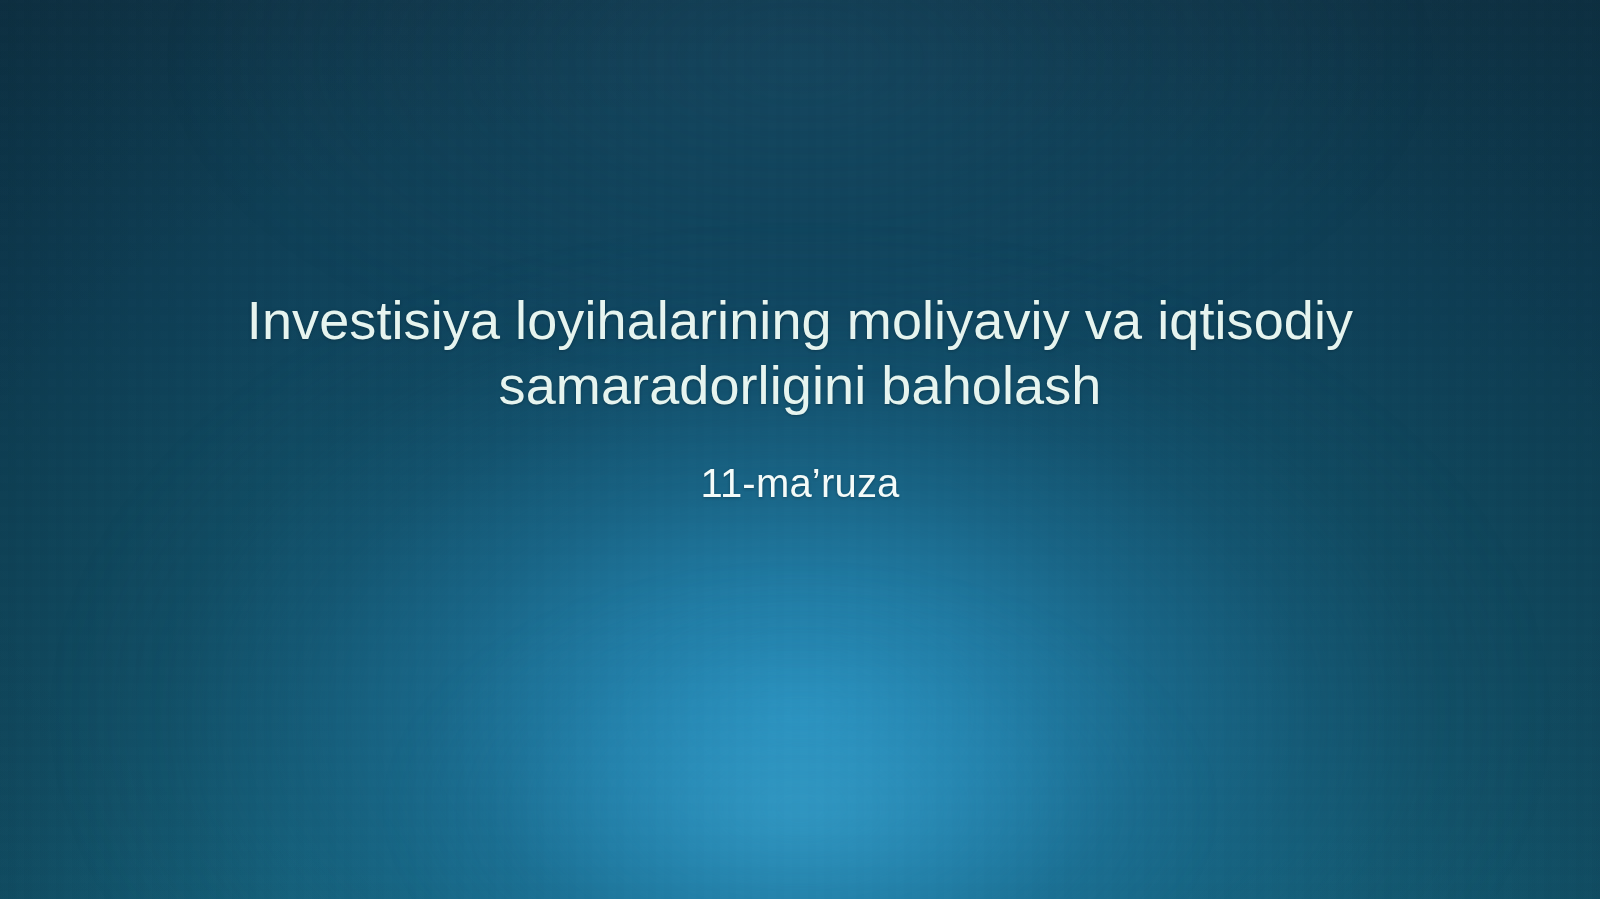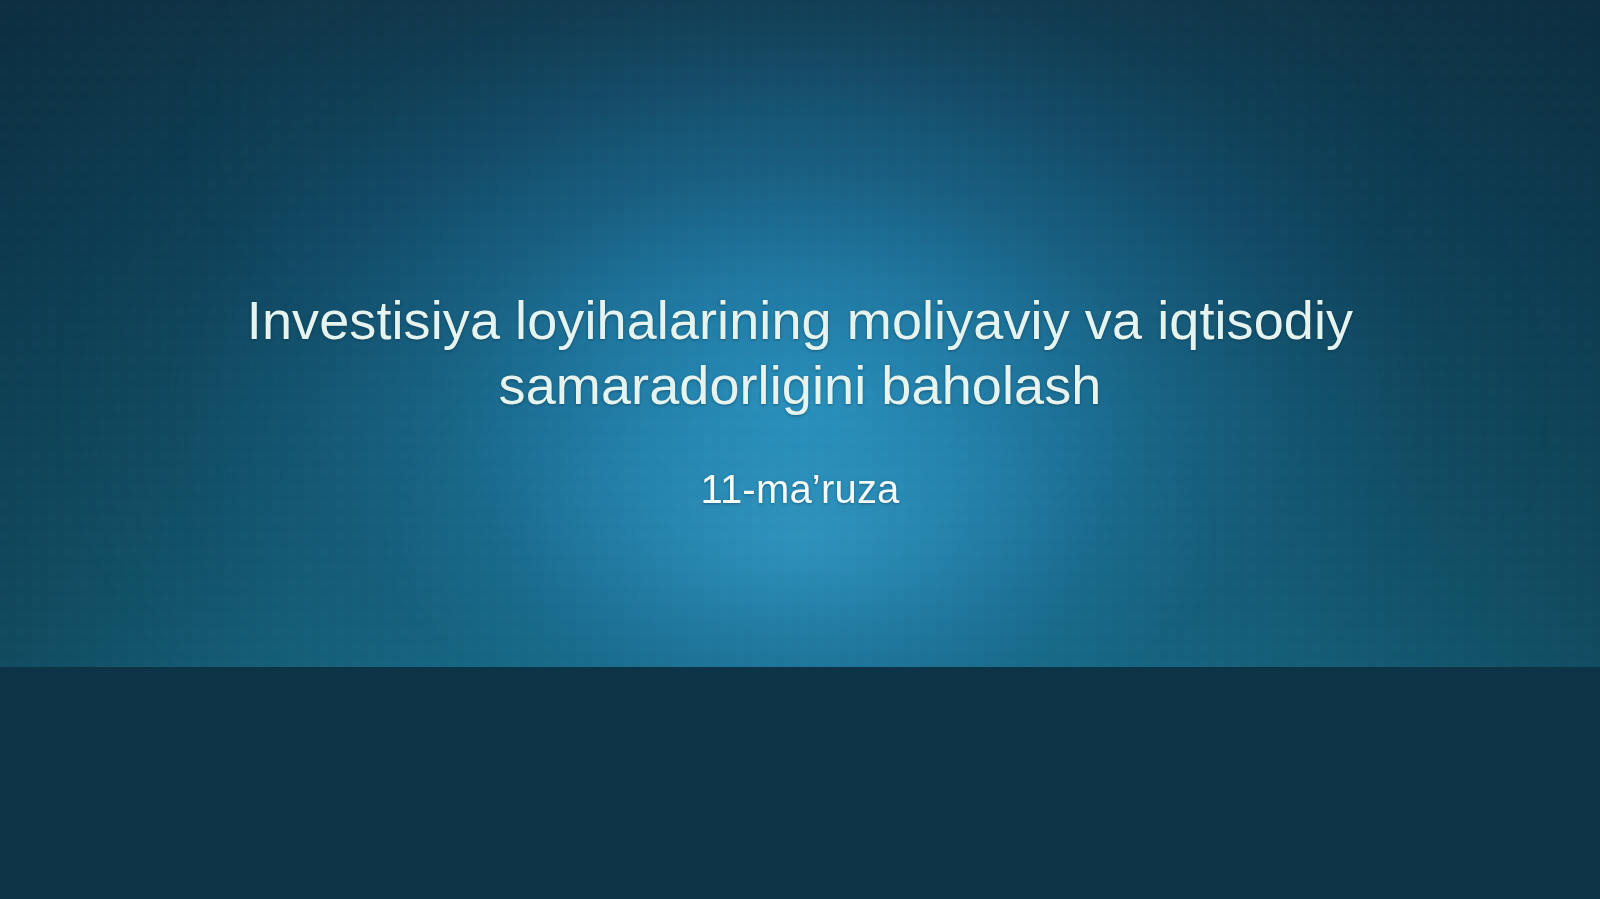--- a/index.html
+++ b/index.html
@@ -11,21 +11,21 @@
     width: 1600px;
     height: 899px;
     overflow: hidden;
     font-family: "Liberation Sans", sans-serif;
   }
 
   
   .slide {
     position: relative;
     width: 1600px;
-    height: 667px;
+    height: 899px;
     overflow: hidden;
     background-color: #1d4ed8;
   }
 
   
   .bg-base {
     position: absolute;
     inset: 0;
     background:
       linear-gradient(180deg,
@@ -161,21 +161,21 @@
     color: #e6f4ef;
     text-shadow: 0 1px 3px rgba(5,28,42,0.38);
     white-space: pre-line;
   }
 
   .subtitle {
     position: absolute;
     left: 170px;
     right: 170px;
     top: 449px;
-    margin: 16px;
+    margin: 10px;
     text-align: center;
     font-size: 40px;
     font-weight: 400;
     line-height: 1.2;
     letter-spacing: 0.2px;
     color: #f4fbf9;
     text-shadow: 0 1px 3px rgba(5,28,42,0.36);
   }
 </style>
 </head>

